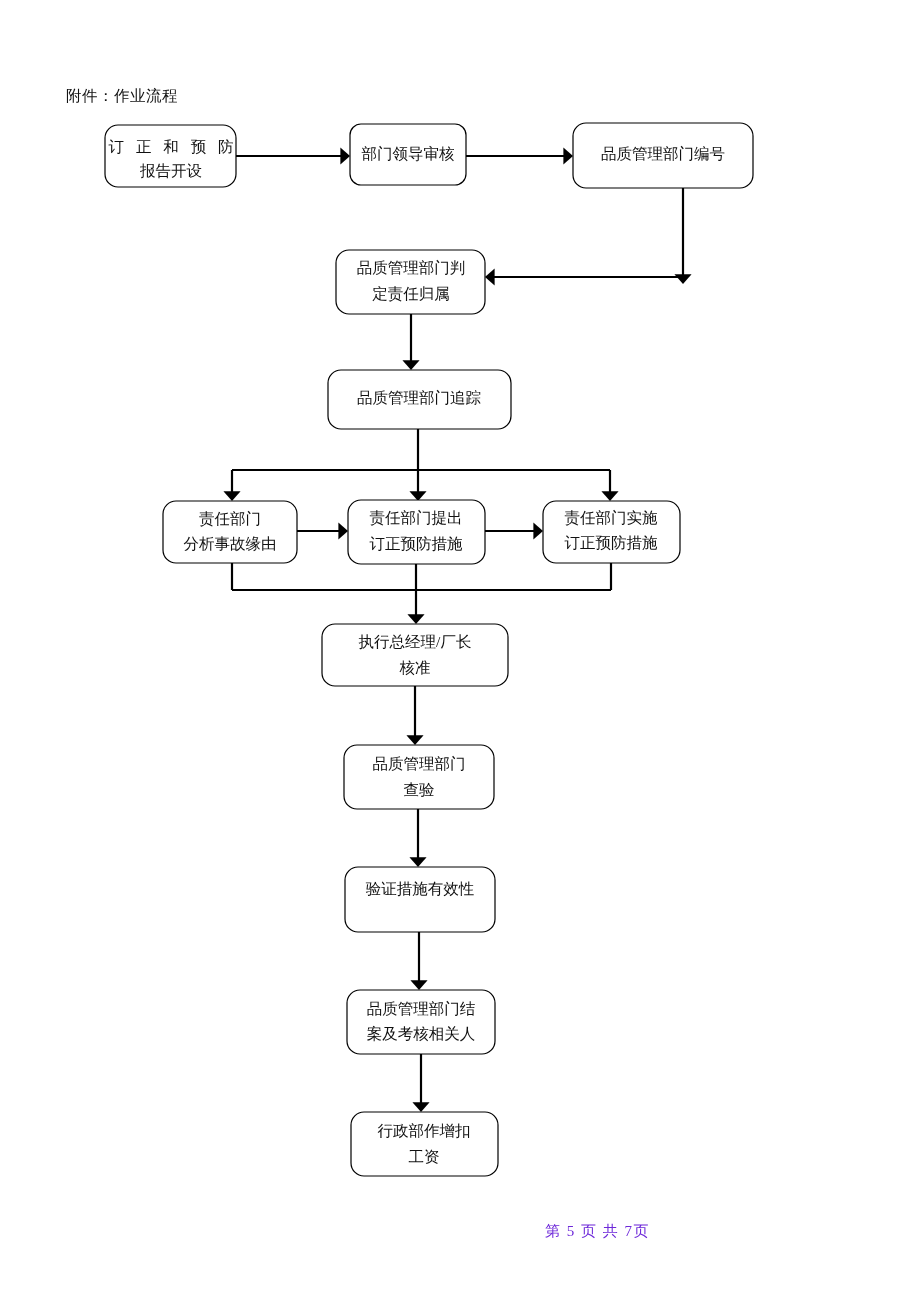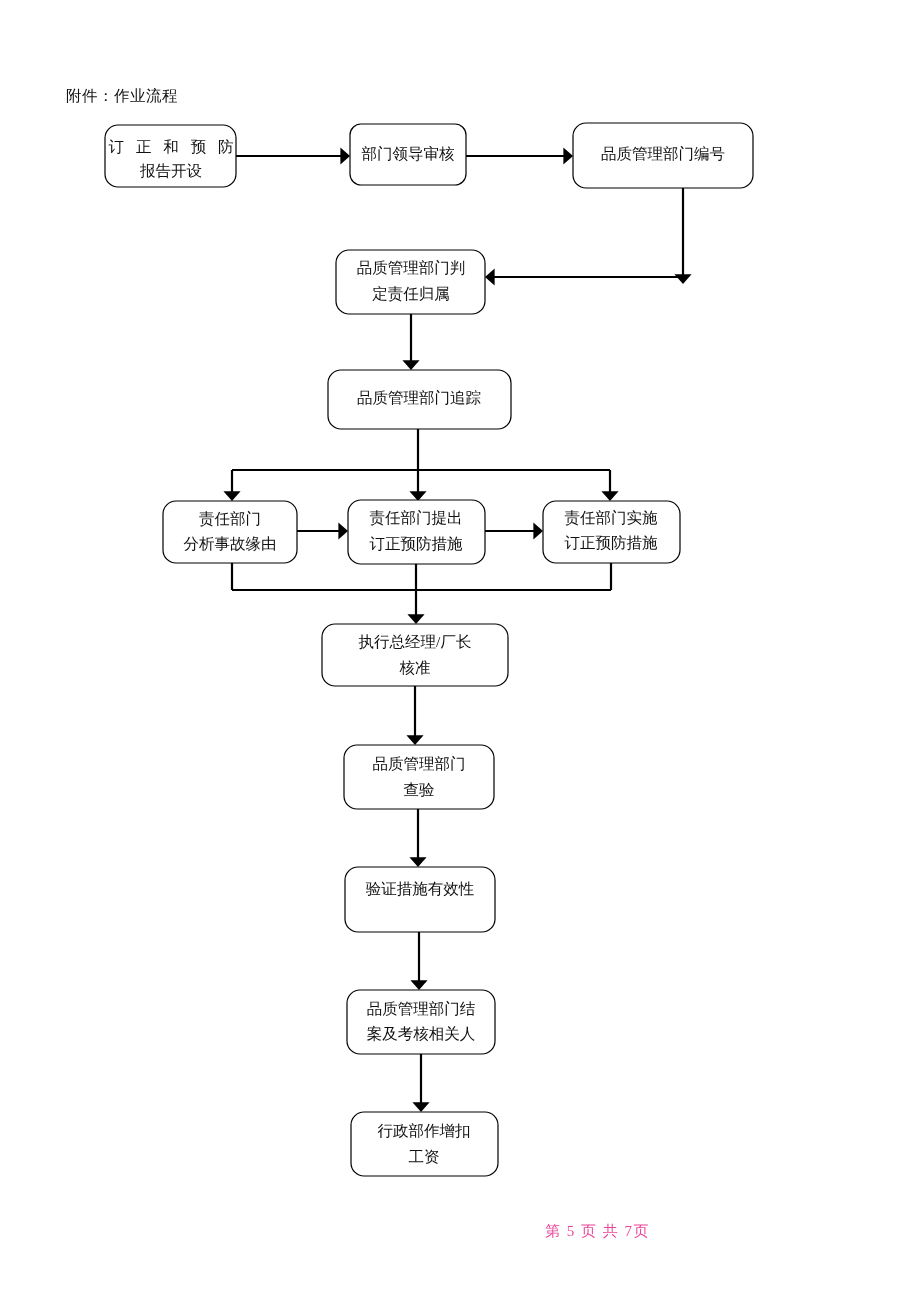--- a/index.html
+++ b/index.html
@@ -30,21 +30,21 @@
     white-space: nowrap;
     color: #111;
   }
   .footer {
     position: absolute;
     left: 545px;
     top: 1222px;
     font-size: 15px;
     letter-spacing: 1.5px;
     white-space: nowrap;
-    color: #ec4899;
+    color: #6d28d9;
   }
   svg#flow {
     position: absolute;
     left: 0;
     top: 0;
     width: 920px;
     height: 1302px;
   }
   .nodebox {
     fill: #ffffff;

